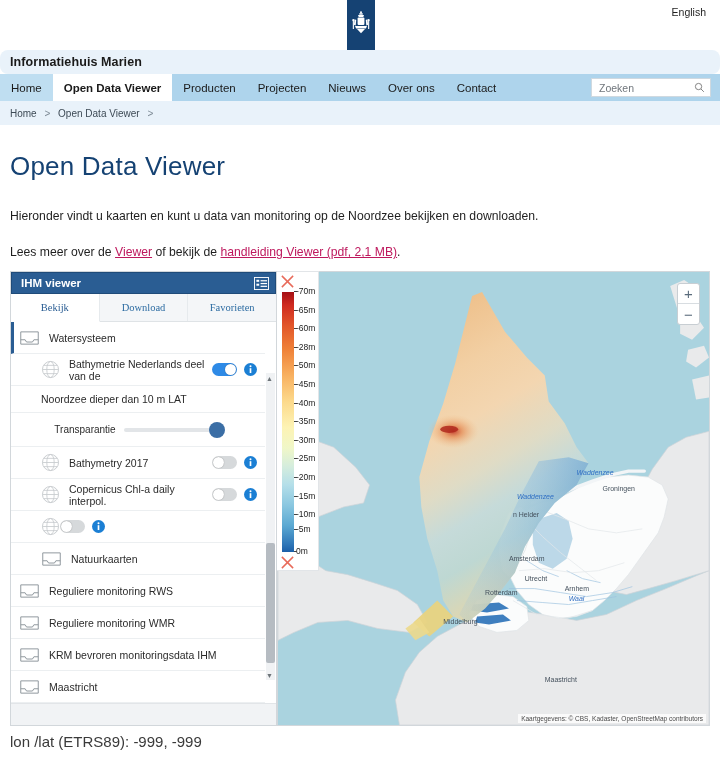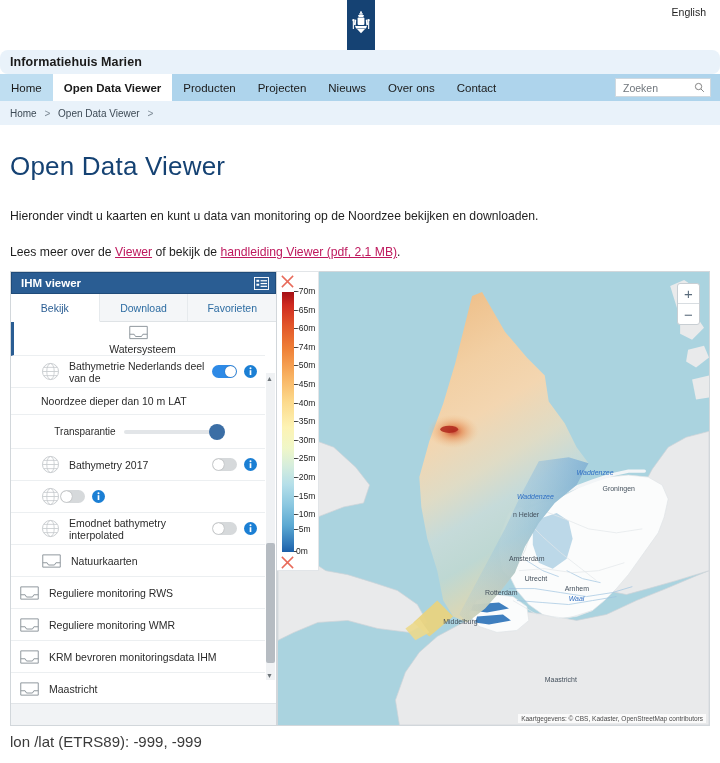--- a/index.html
+++ b/index.html
@@ -44,21 +44,21 @@
   .nav-item {
     display:flex; align-items:center;
     padding:0 11px;
     font-size:11.5px; color:#1a1a1a;
     cursor:pointer; white-space:nowrap;
   }
   .nav-item.home { background:#bfdef1; }
   .nav-item.active { background:#ffffff; font-weight:bold; }
   .nav-search {
     position:absolute; right:9px; top:4px;
-    width:96px; height:19px; background:#fff;
+    width:120px; height:19px; background:#fff;
     border:1px solid #cfd9e0;
     display:flex; align-items:center;
     padding:0 5px;
   }
   .nav-search input {
     border:0; outline:0; flex:1; font-size:10.5px;
     font-family:"Liberation Sans", sans-serif; color:#555;
     background:transparent; width:10px;
   }
   .nav-search input::placeholder { color:#70767c; }
@@ -95,42 +95,42 @@
   }
   .panel-head {
     height:22px; background:#2a5d93;
     display:flex; align-items:center; justify-content:space-between;
     padding:0 6px 0 9px;
     border:1px solid #1f4b79;
   }
   .panel-head .ttl { color:#fff; font-size:11.5px; font-weight:bold; }
   .menu-ico { width:15px; height:13px; cursor:pointer; }
 
-  .tabs { display:flex; height:28px; background:#f4f6f8; border-bottom:1px solid #dfe3e6; }
+  .tabs { display:flex; height:28px; background:#f4f6f8; border-bottom:1px solid #dfe3e6;font-family:Liberation Serif, serif; }
   .tab {
     flex:1; display:flex; align-items:center; justify-content:center;
     font-size:10.5px; color:#2d6ca2; cursor:pointer;
     border-right:1px solid #e6eaed;
   }
   .tab:last-child { border-right:0; }
   .tab.active { background:#ffffff; color:#2a5d93; border-bottom:1px solid #fff; margin-bottom:-1px; }
 
   .tree { flex:1; overflow:hidden; position:relative; background:#fff; }
   .tree-scroll { position:absolute; inset:0 11px 0 0; }
 
   .row {
     display:flex; align-items:center;
     min-height:32px; padding:0 8px;
     border-bottom:1px solid #eceff1;
     font-size:10.5px; color:#2b2b2b;
     cursor:pointer; background:#fff;
   }
   .row.group { padding-left:8px; }
   .row.indent { padding-left:30px; }
-  .row.sel-bar { border-left:3px solid #2a5d93; padding-left:5px;flex-direction:column; }
+  .row.sel-bar { border-left:3px solid #2a5d93; padding-left:5px; }
   .row .lbl { flex:1; margin-left:9px; }
 
   .folder-ico { width:21px; height:16px; flex:0 0 21px; }
   .globe-ico { width:19px; height:19px; flex:0 0 19px; opacity:.55; }
 
   .toggle {
     width:25px; height:13px; border-radius:7px;
     background:#d6d9db; position:relative; flex:0 0 25px; cursor:pointer;
   }
   .toggle .knob {
@@ -354,38 +354,38 @@
           </svg>
         </div>
 
         <div class="row indent">
           <svg class="globe-ico" viewBox="0 0 22 22">
             <circle cx="11" cy="11" r="9.3" fill="none" stroke="#9aa1a7" stroke-width="1.1"></circle>
             <ellipse cx="11" cy="11" rx="4.3" ry="9.3" fill="none" stroke="#9aa1a7" stroke-width="1"></ellipse>
             <line x1="1.7" y1="11" x2="20.3" y2="11" stroke="#9aa1a7" stroke-width="1"></line>
             <path d="M3.3 6.2 h15.4 M3.3 15.8 h15.4" fill="none" stroke="#9aa1a7" stroke-width="1"></path>
           </svg>
+          <span class="lbl">Copernicus Chl-a daily interpol.</span>
           <span class="toggle">
               <span class="knob"></span>
             </span>
           <svg class="info-ico" viewBox="0 0 14 14">
             <circle cx="7" cy="7" r="7" fill="#1b7fd4"></circle>
             <rect x="6.1" y="5.6" width="1.8" height="5.2" fill="#fff"></rect>
             <circle cx="7" cy="3.6" r="1.1" fill="#fff"></circle>
           </svg>
         </div>
 
         <div class="row indent">
           <svg class="globe-ico" viewBox="0 0 22 22">
             <circle cx="11" cy="11" r="9.3" fill="none" stroke="#9aa1a7" stroke-width="1.1"></circle>
             <ellipse cx="11" cy="11" rx="4.3" ry="9.3" fill="none" stroke="#9aa1a7" stroke-width="1"></ellipse>
             <line x1="1.7" y1="11" x2="20.3" y2="11" stroke="#9aa1a7" stroke-width="1"></line>
             <path d="M3.3 6.2 h15.4 M3.3 15.8 h15.4" fill="none" stroke="#9aa1a7" stroke-width="1"></path>
           </svg>
-          <span class="lbl">Emodnet bathymetry interpolated</span>
           <span class="toggle">
               <span class="knob"></span>
             </span>
           <svg class="info-ico" viewBox="0 0 14 14">
             <circle cx="7" cy="7" r="7" fill="#1b7fd4"></circle>
             <rect x="6.1" y="5.6" width="1.8" height="5.2" fill="#fff"></rect>
             <circle cx="7" cy="3.6" r="1.1" fill="#fff"></circle>
           </svg>
         </div>
 
@@ -569,21 +569,21 @@
       <line x1="2" y1="2" x2="14" y2="14" stroke="#e86a5a" stroke-width="1.6"></line>
       <line x1="14" y1="2" x2="2" y2="14" stroke="#e86a5a" stroke-width="1.6"></line>
     </svg>
 
     <div class="lg-bar"></div>
 
     <div class="lg-ticks">
       <span class="lg-tick" style="top:0px">-70m</span>
       <span class="lg-tick" style="top:18.6px">-65m</span>
       <span class="lg-tick" style="top:37.2px">-60m</span>
-      <span class="lg-tick" style="top:55.8px">-74m</span>
+      <span class="lg-tick" style="top:55.8px">-28m</span>
       <span class="lg-tick" style="top:74.4px">-50m</span>
       <span class="lg-tick" style="top:93px">-45m</span>
       <span class="lg-tick" style="top:111.6px">-40m</span>
       <span class="lg-tick" style="top:130.2px">-35m</span>
       <span class="lg-tick" style="top:148.8px">-30m</span>
       <span class="lg-tick" style="top:167.4px">-25m</span>
       <span class="lg-tick" style="top:186px">-20m</span>
       <span class="lg-tick" style="top:204.6px">-15m</span>
       <span class="lg-tick" style="top:223.2px">-10m</span>
       <span class="lg-tick" style="top:238px">-5m</span>

